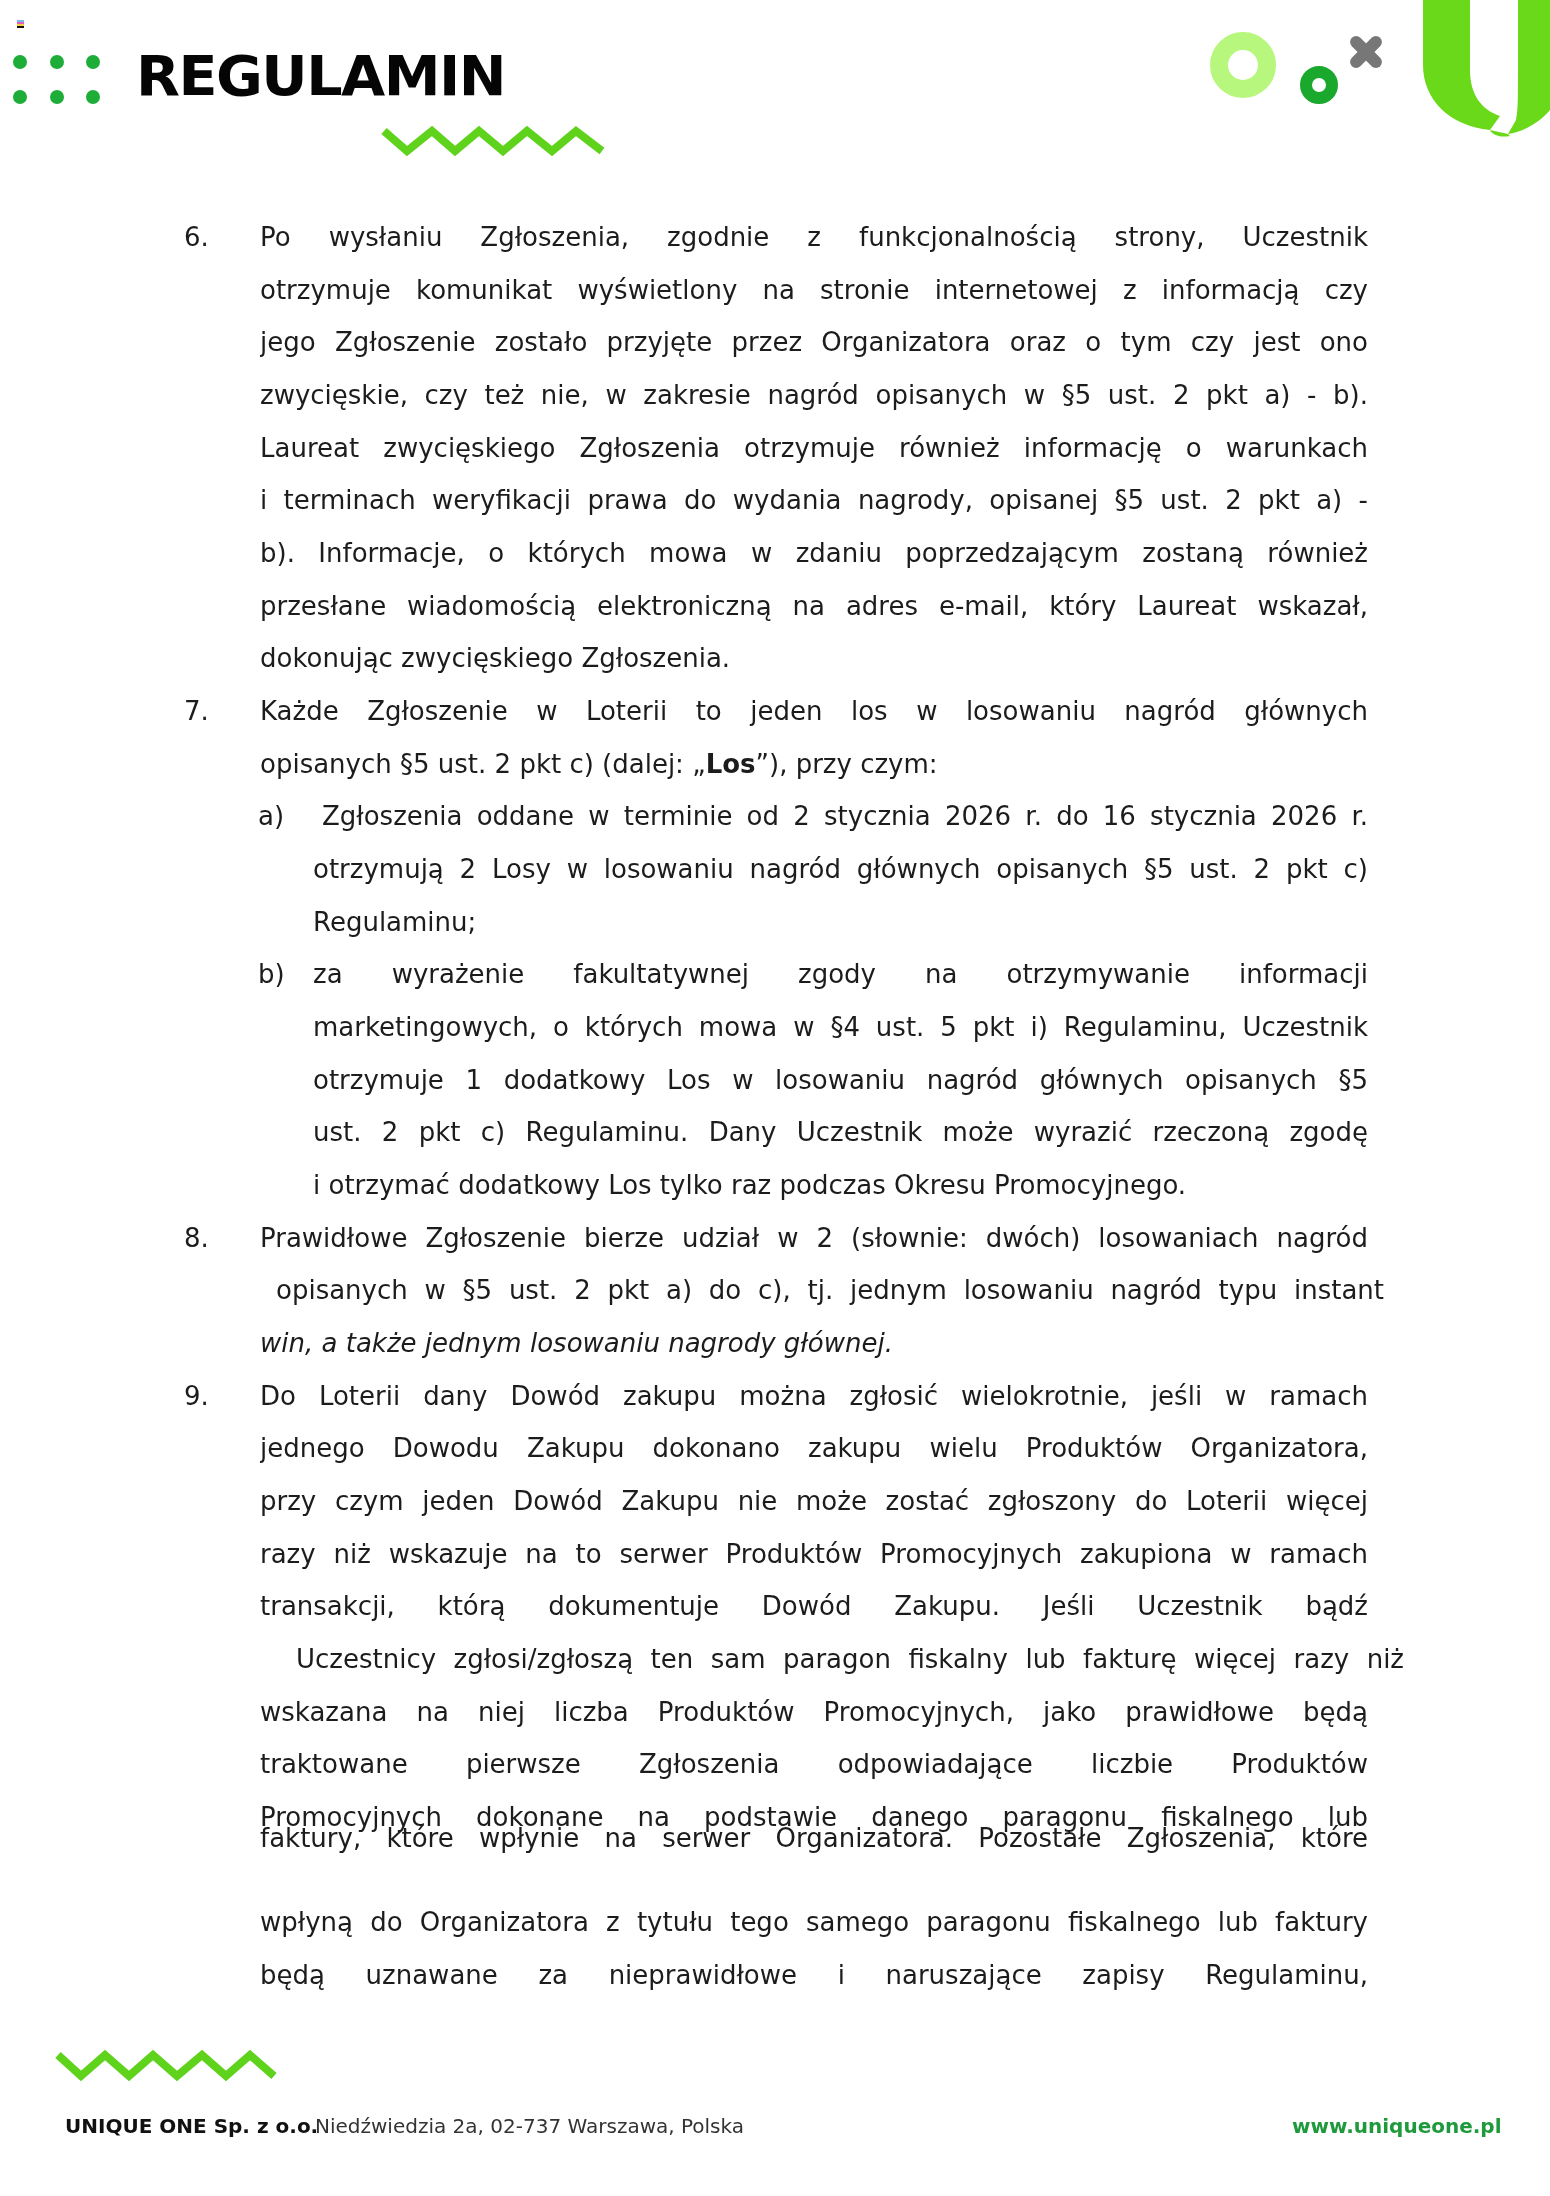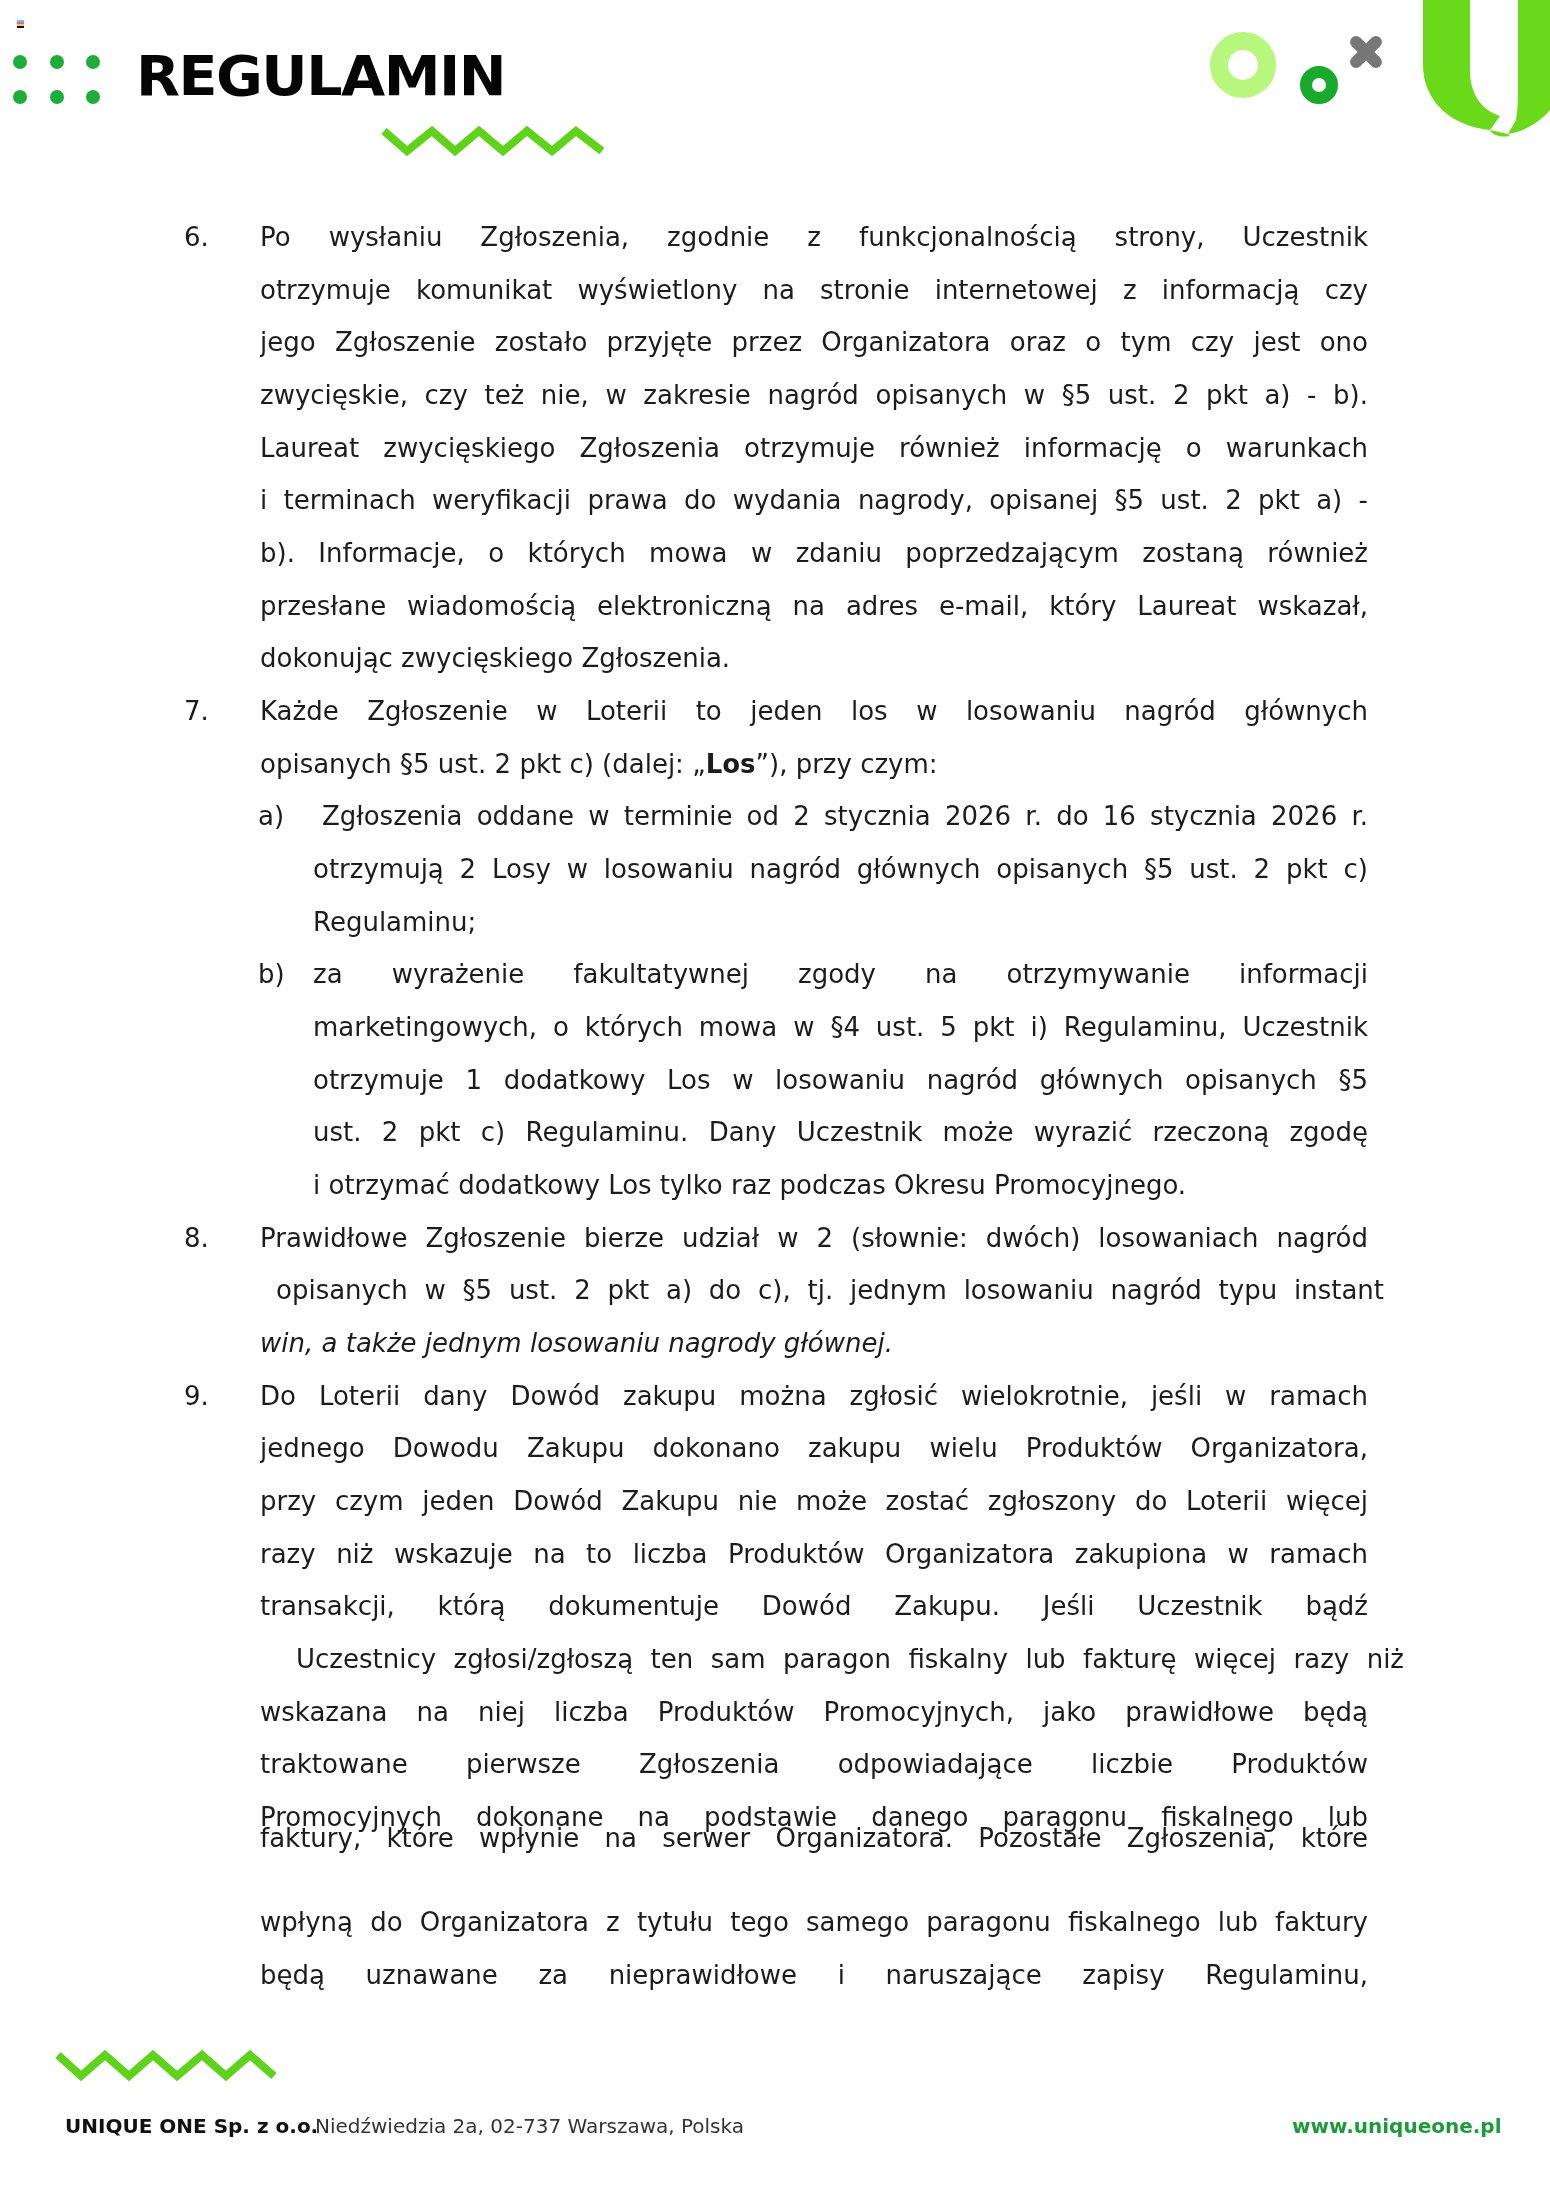--- a/index.html
+++ b/index.html
@@ -114,21 +114,21 @@
     <div class="line" style="left: 260px; top: 1212px; width: 1108px; white-space: normal; overflow: hidden;">Prawidłowe Zgłoszenie bierze udział w 2 (słownie: dwóch) losowaniach nagród</div>
     <div class="line" style="left: 276px; top: 1264px; width: 1108px; white-space: normal; overflow: hidden;">opisanych w §5 ust. 2 pkt a) do c), tj. jednym losowaniu nagród typu instant</div>
     <div class="line last" style="left: 260px; top: 1317px; width: 1108px; white-space: normal; overflow: hidden; font-style: italic;">win, a także jednym losowaniu nagrody głównej.</div>
   </div>
 
   <div>
     <span class="num" style="left:184px;top:1370px">9.</span>
     <div class="line" style="left: 260px; top: 1370px; width: 1108px; white-space: normal; overflow: hidden;">Do Loterii dany Dowód zakupu można zgłosić wielokrotnie, jeśli w ramach</div>
     <div class="line" style="left: 260px; top: 1422px; width: 1108px; white-space: normal; overflow: hidden;">jednego Dowodu Zakupu dokonano zakupu wielu Produktów Organizatora,</div>
     <div class="line" style="left: 260px; top: 1475px; width: 1108px; white-space: normal; overflow: hidden;">przy czym jeden Dowód Zakupu nie może zostać zgłoszony do Loterii więcej</div>
-    <div class="line" style="left: 260px; top: 1528px; width: 1108px; white-space: normal; overflow: hidden;">razy niż wskazuje na to liczba Produktów Organizatora zakupiona w ramach</div>
+    <div class="line" style="left: 260px; top: 1528px; width: 1108px; white-space: normal; overflow: hidden;">razy niż wskazuje na to serwer Produktów Promocyjnych zakupiona w ramach</div>
     <div class="line" style="left: 260px; top: 1580px; width: 1108px; white-space: normal; overflow: hidden;">transakcji, którą dokumentuje Dowód Zakupu. Jeśli Uczestnik bądź</div>
     <div class="line" style="left: 260px; top: 1633px; width: 1108px; white-space: normal; overflow: hidden; margin-left: 36px;">Uczestnicy zgłosi/zgłoszą ten sam paragon fiskalny lub fakturę więcej razy niż</div>
     <div class="line" style="left: 260px; top: 1686px; width: 1108px; white-space: normal; overflow: hidden;">wskazana na niej liczba Produktów Promocyjnych, jako prawidłowe będą</div>
     <div class="line" style="left: 260px; top: 1738px; width: 1108px; white-space: normal; overflow: hidden;">traktowane pierwsze Zgłoszenia odpowiadające liczbie Produktów</div>
     <div class="line" style="left: 260px; top: 1791px; width: 1108px; white-space: normal; overflow: hidden;">Promocyjnych dokonane na podstawie danego paragonu fiskalnego lub</div>
     <div class="line" style="left: 260px; top: 1812px; width: 1108px; white-space: normal; overflow: hidden;">faktury, które wpłynie na serwer Organizatora. Pozostałe Zgłoszenia, które</div>
     <div class="line" style="left: 260px; top: 1896px; width: 1108px; white-space: normal; overflow: hidden;">wpłyną do Organizatora z tytułu tego samego paragonu fiskalnego lub faktury</div>
     <div class="line" style="left: 260px; top: 1949px; width: 1108px; white-space: normal; overflow: hidden;">będą uznawane za nieprawidłowe i naruszające zapisy Regulaminu,</div>
   </div>
 </div>

